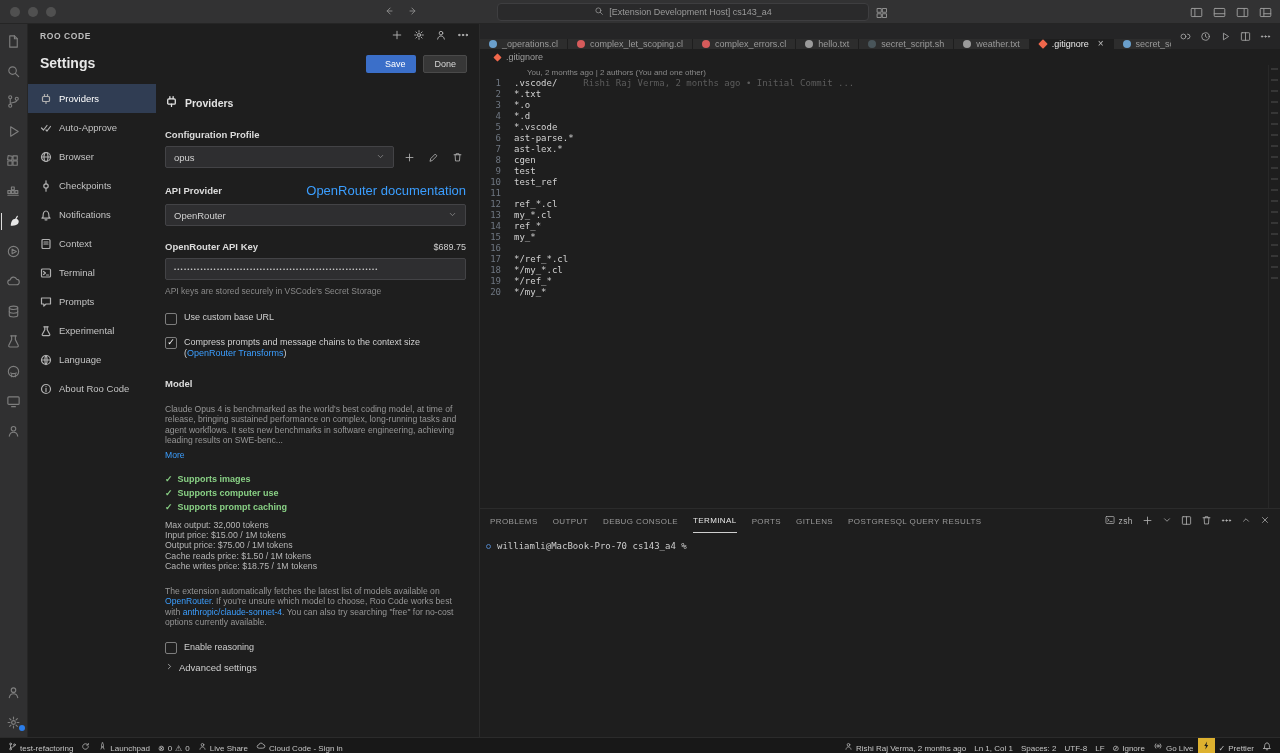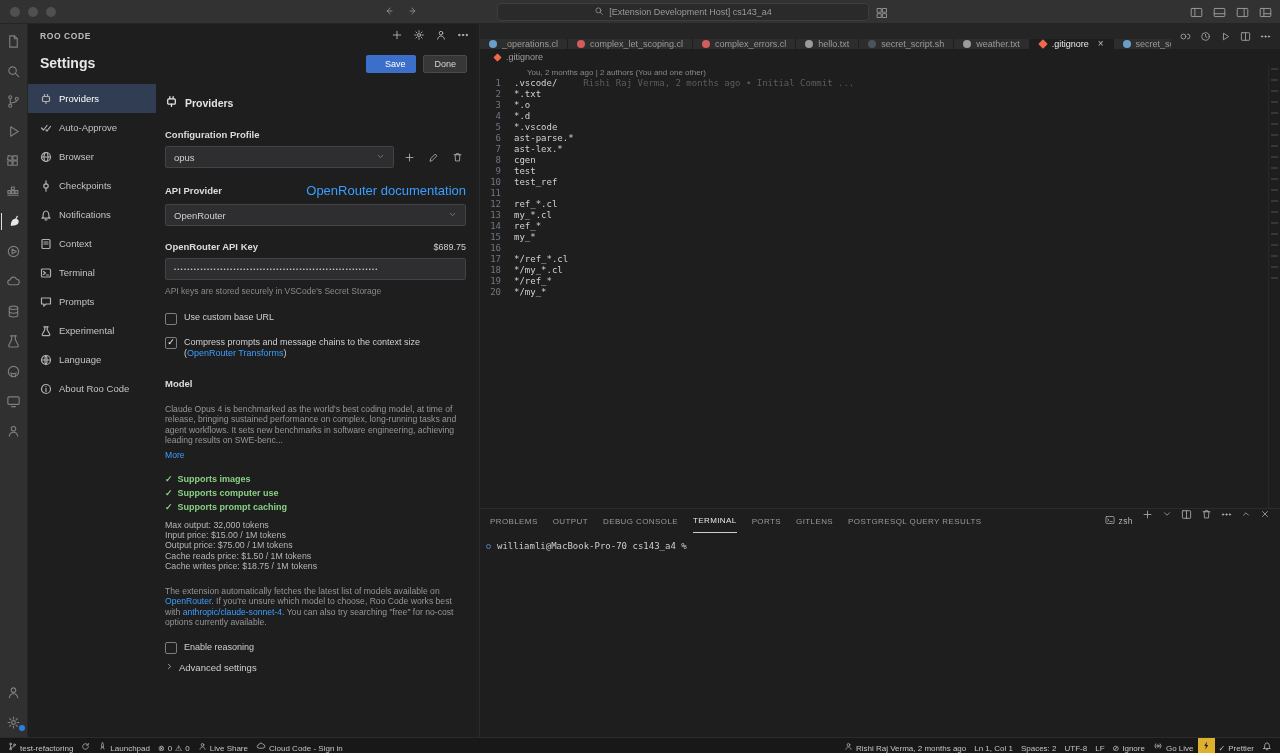--- a/index.html
+++ b/index.html
@@ -81,21 +81,21 @@
   .lc { color:#d2d2d2; white-space:pre; }
   .blame { color:#5c5c5c; margin-left:26px; white-space:pre; }
   .minimap { position:absolute; right:0; top:0; bottom:0; width:12px; border-left:1px solid #282828; }
   .minimap .mm { margin:3px 2px; height:218px; background:repeating-linear-gradient(to bottom, #4a4a4a 0 2px, transparent 2px 11px); opacity:.55; }
 
   
   .panel { height:229px; border-top:1px solid #2b2b2b; display:flex; flex-direction:column; }
   .panel-tabs { height:24px; display:flex; align-items:stretch; padding:0 10px; gap:15px; font-size:8px; letter-spacing:.4px; color:#9a9a9a; }
   .panel-tab { display:flex; align-items:center; white-space:nowrap; }
   .panel-tab.active { color:#e7e7e7; border-bottom:1px solid #cfcfcf; }
-  .panel-right { margin-left:auto; display:flex; gap:9px; color:#b0b0b0; font-size:8.5px; }
+  .panel-right { margin-left:auto; display:flex; align-items:center; gap:9px; color:#b0b0b0; font-size:8.5px; }
   .terminal { flex:1; padding:8px 0 0 6px; font-family:"DejaVu Sans Mono", monospace; font-size:9px; color:#cccccc; }
   .term-line { display:flex; align-items:center; gap:6px; }
   .term-deco { width:5px; height:5px; border:1px solid #4f7fbd; border-radius:50%; flex:none; }
 
   
   .statusbar { position:absolute; left:0; right:0; bottom:0; height:16px; background:#181818; border-top:1px solid #2b2b2b; display:flex; align-items:stretch; font-size:8px; color:#c5c5c5; padding:0 4px; }
   .sb-item { display:flex; align-items:flex-end; gap:3px; padding:0 4px; white-space:nowrap; }
   .sb-right { margin-left:auto; display:flex; align-items:stretch; }
   .sb-flash { color:#1e1e1e; font-weight:700; }
   .sb-ico { font-size:8px; line-height:1; }

